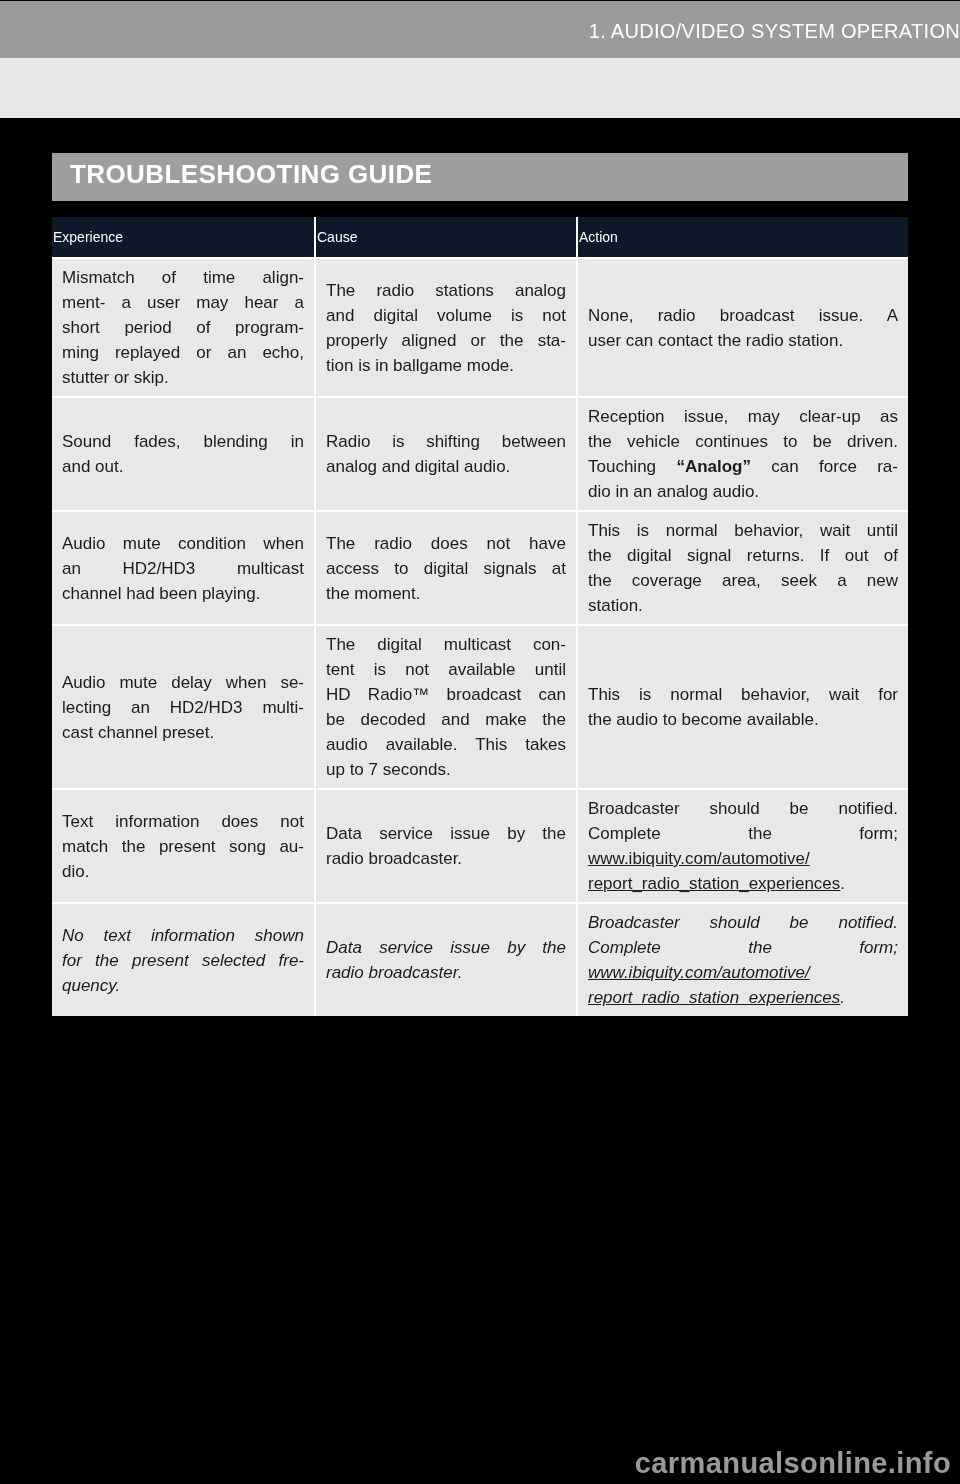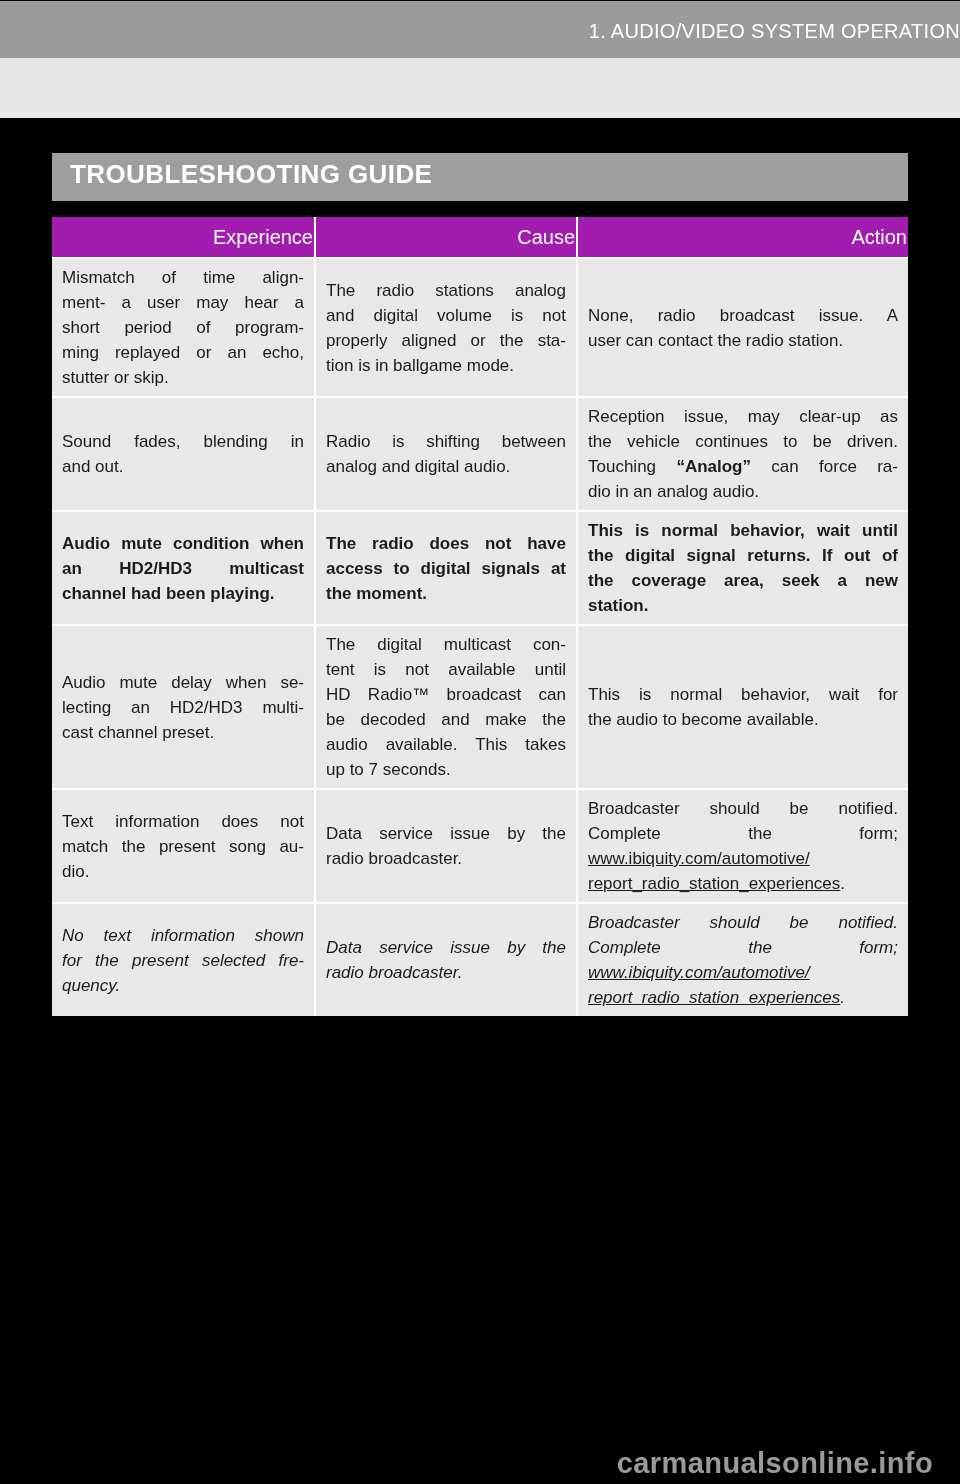--- a/index.html
+++ b/index.html
@@ -38,48 +38,48 @@
     white-space: nowrap;
   }
 
   
   table.ts {
     position: absolute; top: 217px; left: 52px; width: 856px;
     border-collapse: collapse; table-layout: fixed;
     border-spacing: 0;
   }
   table.ts th {
-    background: #a21caf; color: #fff;
-    font-weight: normal; font-size: 20px;
-    height: 38px; text-align: right;
+    background: #0f172a; color: #fff;
+    font-weight: normal; font-size: 14px;
+    height: 38px; text-align: left;
     border: 2px solid #fff; border-top: 0;
   }
   table.ts td {
     background: #e8e8e8; color: #1b1b1b;
     font-size: 17px; vertical-align: middle;
     padding: 6px 10px; border: 2px solid #fff;
   }
   table.ts th:first-child, table.ts td:first-child { border-left: 0; }
   table.ts th:last-child,  table.ts td:last-child  { border-right: 0; }
   table.ts tbody tr:last-child td { border-bottom: 0; }
   tbody tr:nth-child(1) { height: 138px; }
   tbody tr:nth-child(2) { height: 113px; }
-  tbody tr:nth-child(3) { height: 112px; font-weight: bold; }
+  tbody tr:nth-child(3) { height: 112px; }
   tbody tr:nth-child(4) { height: 158px; }
   tbody tr:nth-child(5) { height: 113px; }
   tbody tr:nth-child(6) { height: 111px; font-style: italic; }
 
   .ln { line-height: 25px; text-align: justify; text-align-last: justify; }
   .ln-last { text-align-last: left; }
   .ln b { font-weight: bold; }
   .ln u { text-decoration: underline; }
 
   
   .watermark {
-    position: absolute; right: 27px; bottom: 4px;
+    position: absolute; right: 9px; bottom: 4px;
     color: #9a9a9a; font-size: 29px; font-weight: bold;
     letter-spacing: 0.4px;
     white-space: nowrap;
   }
 </style>
 </head>
 <body>
 
 <div class="chapter-bar">
   <span>1. AUDIO/VIDEO SYSTEM OPERATION</span>

